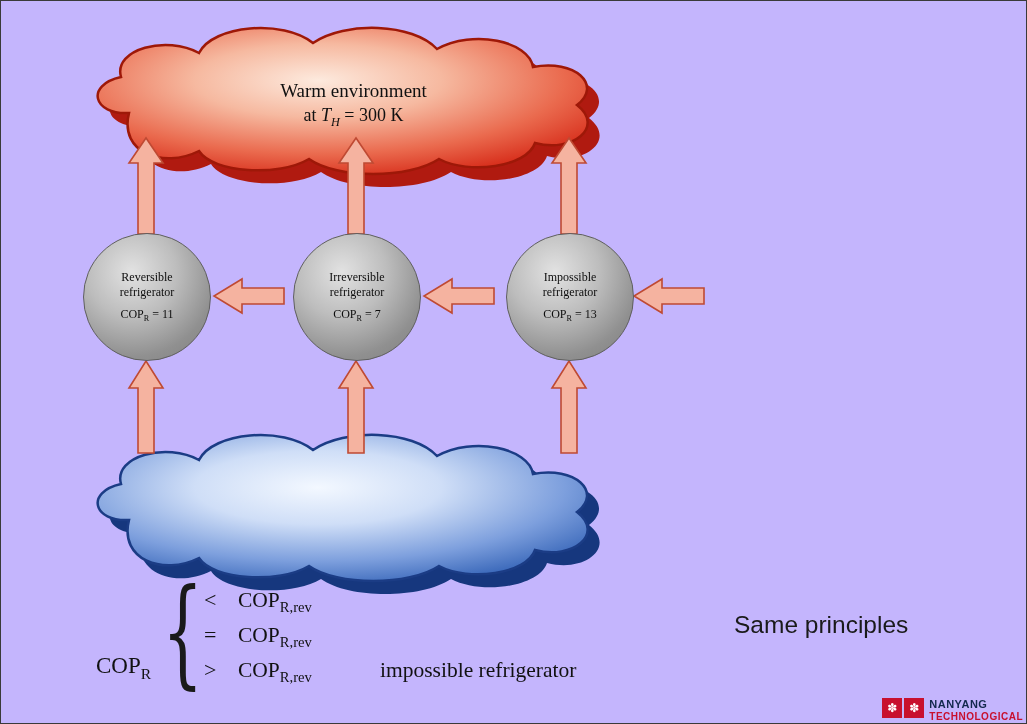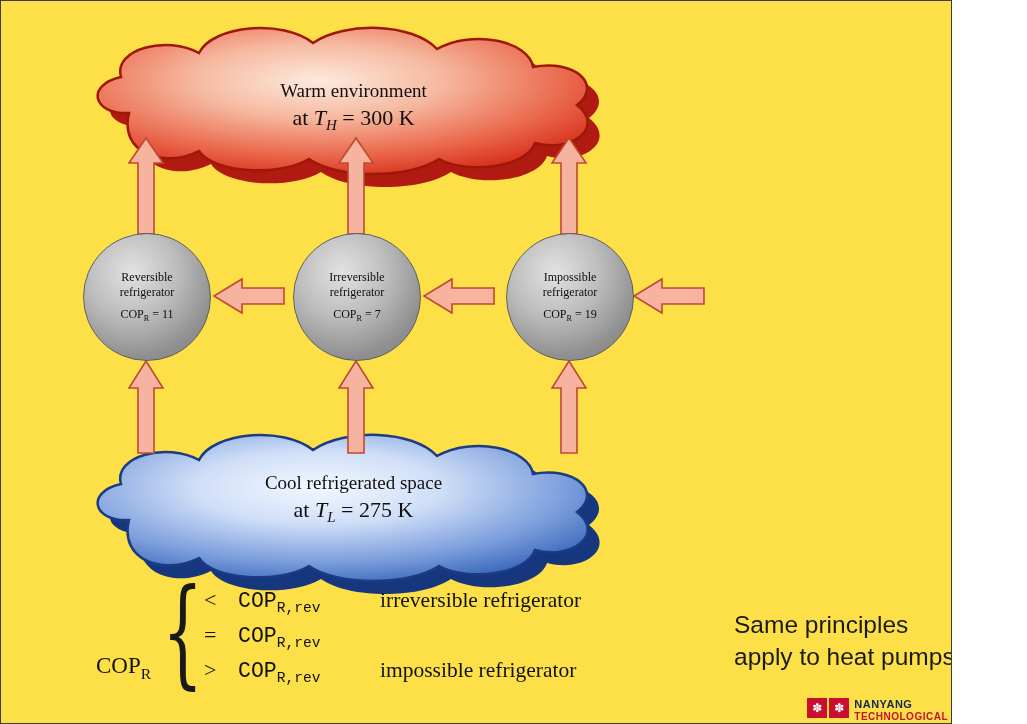--- a/index.html
+++ b/index.html
@@ -1,33 +1,33 @@
 <!DOCTYPE html>
 <html><head>
 <meta charset="utf-8">
 <style>
   html,body{margin:0;padding:0;background:#ffffff;}
   #page{
     position:relative;
-    width:952px;height:724px;
-    background:#fde047;
+    width:1027px;height:724px;
+    background:#c4b5fd;
     border:1px solid #3a3a3a;
     box-sizing:border-box;
     overflow:hidden;
     font-family:"Liberation Serif","DejaVu Serif",serif;
     color:#111;
   }
   #diagram-svg{position:absolute;left:0;top:0;width:1027px;height:724px;}
 
   .cloud-text{
     position:absolute;left:210px;width:285px;
     text-align:center;line-height:1.3;
     font-size:19px;color:#101010;
   }
-  .cloud-text .temp-line{font-size:22px;}
+  .cloud-text .temp-line{font-size:18px;}
   .var{font-style:italic;}
   sub{font-size:0.68em;}
 
   .refrig{
     position:absolute;width:126px;height:126px;border-radius:50%;
     background:radial-gradient(circle at 38% 30%, #e2e2e2 0%, #bdbdbd 38%, #909090 72%, #7e7e7e 100%);
     border:1px solid #5f5f5f;
     display:flex;flex-direction:column;align-items:center;justify-content:center;
     text-align:center;font-size:12px;line-height:1.18;color:#0d0d0d;
   }
@@ -36,21 +36,21 @@
   .equation{position:absolute;left:95px;top:578px;width:600px;height:120px;}
   .eq-lhs{position:absolute;left:0px;top:46px;font-size:23px;margin-top:28px;}
   .eq-brace{
     position:absolute;left:66px;top:-6px;height:118px;line-height:118px;
     font-size:118px;font-family:"DejaVu Serif",serif;font-weight:400;
     transform:scaleX(0.55);transform-origin:left center;color:#1a1a1a;
   }
   .eq-rows{position:absolute;left:108px;top:8px;display:flex;flex-direction:column;}
   .eq-row{display:flex;align-items:baseline;height:35px;font-size:21.5px;}
   .eq-op{width:34px;font-size:22px;}
-  .eq-cop{width:142px;font-family:Liberation Mono, monospace;}
+  .eq-cop{width:142px;}
   .eq-desc{font-size:21.5px;}
 
   .note{
     position:absolute;left:733px;top:608px;width:290px;
     font-family:"Liberation Sans","DejaVu Sans",sans-serif;
     font-size:24.5px;line-height:1.32;color:#1a1a1a;
   }
 
   .logo{
     position:absolute;right:3px;top:697px;
@@ -118,67 +118,61 @@
       <polygon points="493,287 451,287 451,278 423,295 451,312 451,303 493,303"></polygon>
       <polygon points="703,287 661,287 661,278 633,295 661,312 661,303 703,303"></polygon>
     </g>
   </svg>
 
   <div class="cloud-text" style="top:78px;">
     <div>Warm environment</div>
     <div class="temp-line"><span>at </span><span class="var">T</span><sub class="var">H</sub><span> = 300 K</span></div>
   </div>
 
-  <div class="cloud-text" style="top:470px;">
-    <div>Cool refrigerated space</div>
-    <div class="temp-line"><span>at </span><span class="var">T</span><sub class="var">L</sub><span> = 275 K</span></div>
-  </div>
 
   <div class="refrig" style="left:82px;top:232px;">
     <div>Reversible</div>
     <div>refrigerator</div>
     <div class="copline"><span>COP</span><sub>R</sub><span> = 11</span></div>
   </div>
 
   <div class="refrig" style="left:292px;top:232px;">
     <div>Irreversible</div>
     <div>refrigerator</div>
     <div class="copline"><span>COP</span><sub>R</sub><span> = 7</span></div>
   </div>
 
   <div class="refrig" style="left:505px;top:232px;">
     <div>Impossible</div>
     <div>refrigerator</div>
-    <div class="copline"><span>COP</span><sub>R</sub><span> = 19</span></div>
+    <div class="copline"><span>COP</span><sub>R</sub><span> = 13</span></div>
   </div>
 
   <div class="equation">
     <div class="eq-lhs"><span>COP</span><sub>R</sub></div>
     <div class="eq-brace">{</div>
     <div class="eq-rows">
       <div class="eq-row">
         <span class="eq-op">&lt;</span>
         <span class="eq-cop"><span>COP</span><sub>R,rev</sub></span>
-        <span class="eq-desc">irreversible refrigerator</span>
       </div>
       <div class="eq-row">
         <span class="eq-op">=</span>
         <span class="eq-cop"><span>COP</span><sub>R,rev</sub></span>
       </div>
       <div class="eq-row">
         <span class="eq-op">&gt;</span>
         <span class="eq-cop"><span>COP</span><sub>R,rev</sub></span>
         <span class="eq-desc">impossible refrigerator</span>
       </div>
     </div>
   </div>
 
   <div class="note">
     <div>Same principles</div>
-    <div>apply to heat pumps</div>
   </div>
 
   <div class="logo">
     <div class="logo-emblems">
       <div class="logo-emblem">✽</div>
       <div class="logo-emblem">✽</div>
     </div>
     <div class="logo-text">
       <span class="logo-line1">NANYANG</span>
       <span class="logo-line2">TECHNOLOGICAL</span>

